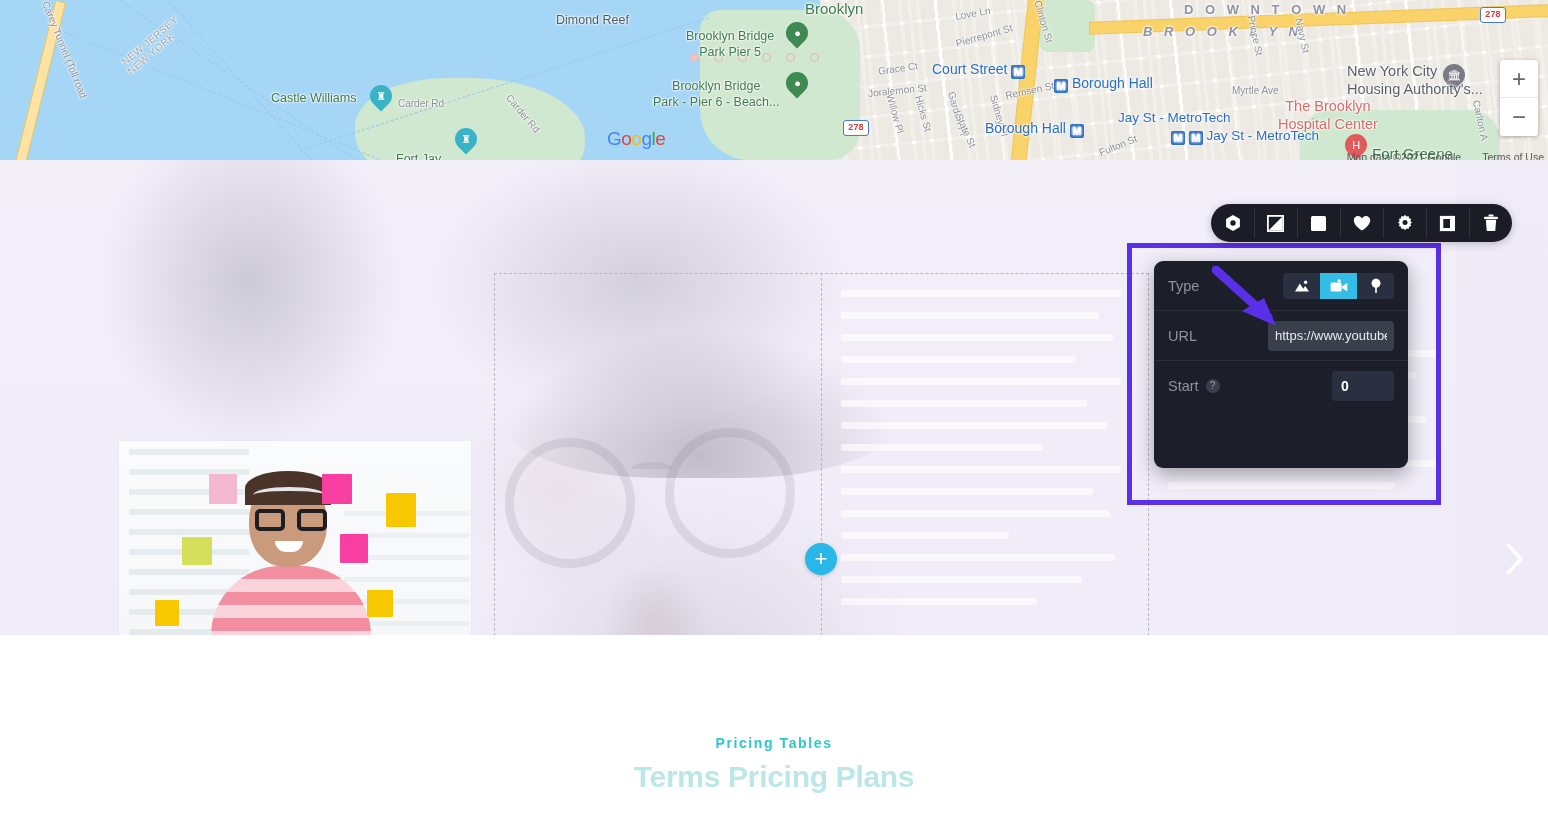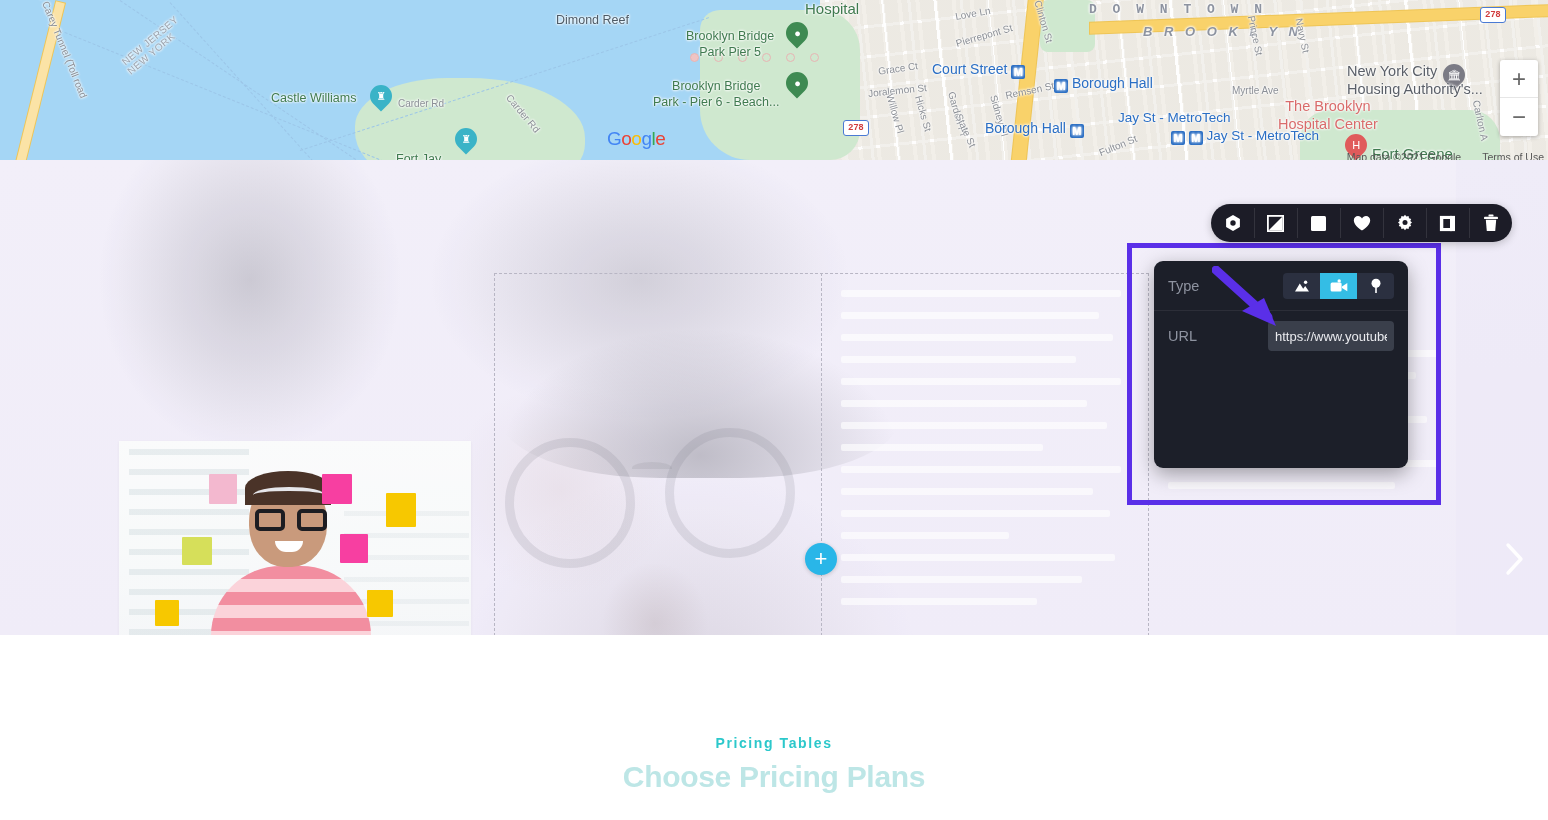--- a/index.html
+++ b/index.html
@@ -425,39 +425,39 @@
     <div class="map-label lbl-park" style="left:271px;top:91px;">Castle Williams</div>
     <div class="map-label lbl-park" style="left:396px;top:136px;margin-top:16px;">Fort Jay</div>
     <div class="map-label lbl-street" style="left:398px;top:98px;">Carder Rd</div>
     <div class="map-label lbl-street" style="left:500px;top:108px;transform:rotate(50deg);">Carder Rd</div>
     <div class="map-label lbl-water" style="left:556px;top:13px;">Dimond Reef</div>
     <div class="map-label lbl-street" style="left:-8px;top:30px;transform:rotate(68deg);">ugh L. Carey Tunnel (Toll road</div>
     <div class="map-label lbl-park" style="left:686px;top:28px;white-space:pre-line;text-align:center;line-height:16px;">Brooklyn Bridge
 Park Pier 5</div>
     <div class="map-label lbl-park" style="left:653px;top:78px;white-space:pre-line;text-align:center;line-height:16px;">Brooklyn Bridge
 Park - Pier 6 - Beach...</div>
-    <div class="map-label lbl-park" style="left:805px;top:0px;font-size:15px;">Hospital</div>
+    <div class="map-label lbl-park" style="left:805px;top:0px;font-size:15px;">Brooklyn</div>
     <div class="map-label lbl-street" style="left:955px;top:8px;transform:rotate(-10deg);">Love Ln</div>
     <div class="map-label lbl-street" style="left:955px;top:30px;transform:rotate(-16deg);">Pierrepont St</div>
     <div class="map-label lbl-street" style="left:1022px;top:16px;transform:rotate(74deg);">Clinton St</div>
     <div class="map-label lbl-transit" style="left:932px;top:61px;font-size:14px;"><span>Court Street</span> <span class="metro-m">M</span></div>
     <div class="map-label lbl-street" style="left:878px;top:63px;transform:rotate(-8deg);">Grace Ct</div>
     <div class="map-label lbl-street" style="left:868px;top:85px;transform:rotate(-6deg);">Joralemon St</div>
     <div class="map-label lbl-street" style="left:1005px;top:85px;transform:rotate(-12deg);">Remsen St</div>
     <div class="map-label lbl-street" style="left:875px;top:108px;transform:rotate(74deg);">Willow Pl</div>
     <div class="map-label lbl-street" style="left:905px;top:108px;transform:rotate(74deg);">Hicks St</div>
     <div class="map-label lbl-street" style="left:935px;top:108px;transform:rotate(74deg);">Garden Pl</div>
     <div class="map-label lbl-street" style="left:978px;top:110px;transform:rotate(74deg);">Sidney Pl</div>
     <div class="map-label lbl-street" style="left:948px;top:125px;transform:rotate(66deg);">State St</div>
     <div class="map-label lbl-transit" style="left:1054px;top:75px;font-size:14px;"><span class="metro-m">M</span> <span>Borough Hall</span></div>
     <div class="map-label lbl-transit" style="left:985px;top:120px;font-size:14px;"><span>Borough Hall</span> <span class="metro-m">M</span></div>
     <div class="map-label lbl-transit" style="left:1118px;top:110px;font-size:13.5px;">Jay St - MetroTech</div>
     <div class="map-label lbl-transit" style="left:1123px;top:128px;font-size:13.5px;margin-left:48px;"><span class="metro-m">M</span> <span class="metro-m">M</span> <span>Jay St - MetroTech</span></div>
     <div class="map-label lbl-street" style="left:1098px;top:140px;transform:rotate(-22deg);">Fulton St</div>
-    <div class="map-label lbl-area" style="left:1089px;top:2px;font-family:Liberation Mono, monospace;">D O W N T O W N</div>
+    <div class="map-label lbl-area" style="left:1184px;top:2px;">D O W N T O W N</div>
     <div class="map-label lbl-area" style="left:1143px;top:24px;font-style:italic;">B R O O K L Y N</div>
     <div class="map-label lbl-street" style="left:1235px;top:30px;transform:rotate(78deg);">Prince St</div>
     <div class="map-label lbl-street" style="left:1285px;top:30px;transform:rotate(78deg);">Navy St</div>
     <div class="map-label lbl-street" style="left:1232px;top:85px;">Myrtle Ave</div>
     <div class="map-label lbl-place" style="left:1347px;top:62px;white-space:pre-line;line-height:18px;font-size:14.5px;">New York City
 Housing Authority's...</div>
     <div class="map-label lbl-hosp" style="left:1278px;top:97px;white-space:pre-line;line-height:18px;font-size:14.5px;text-align:center;">The Brooklyn
 Hospital Center</div>
     <div class="map-label lbl-park" style="left:1372px;top:145px;font-size:15px;">Fort Greene</div>
     <div class="map-label lbl-street" style="left:1460px;top:115px;transform:rotate(78deg);">Carlton A</div>
@@ -617,25 +617,32 @@
         </div>
       </div>
     </div>
 
     <div class="sp-row">
       <div class="sp-label">URL</div>
       <input class="url-input" type="text" value="https://www.youtube" style="">
     </div>
 
 
+    <div class="sp-row">
+      <div class="sp-label">
+        <span>Start</span>
+        <span class="help-icon">?</span>
+      </div>
+      <input class="start-input" type="text" value="0" style="">
+    </div>
   </div>
 
   <svg class="annot-arrow" width="90" height="70" viewBox="0 0 90 70">
     <path d="M4 4 L56 51" stroke="#5a2fe8" stroke-width="9" stroke-linecap="round"></path>
     <path d="M64 60 L30 45 L52 32 Z" fill="#5a2fe8"></path>
   </svg>
 
   <div class="pricing">
     <div class="pricing-eyebrow">Pricing Tables</div>
-    <div class="pricing-title">Choose Pricing Plans</div>
+    <div class="pricing-title">Terms Pricing Plans</div>
   </div>
 
 </div>
 
 </body></html>

